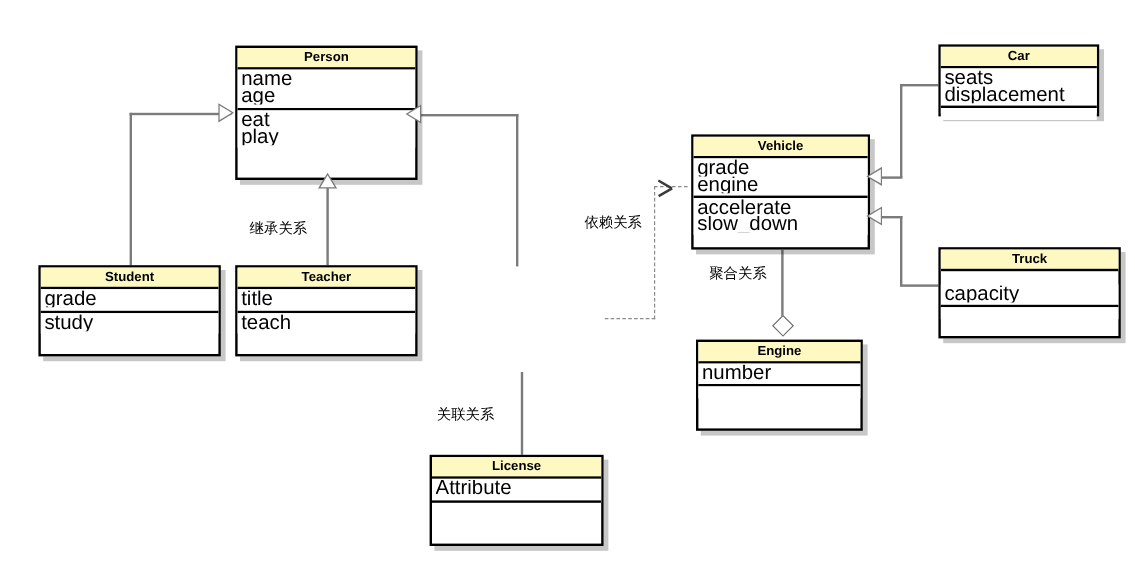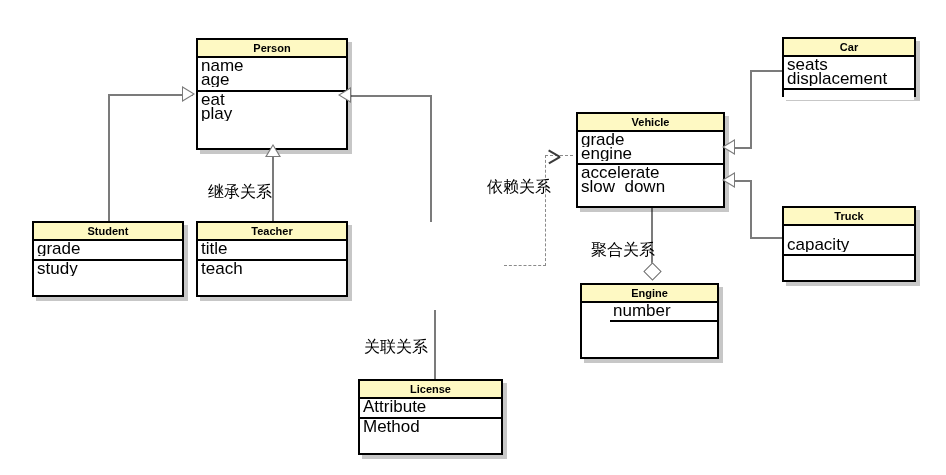--- a/index.html
+++ b/index.html
@@ -146,21 +146,21 @@
     height: 11px;
     background: #ffffff;
     border: 1.5px solid #6f6f6f;
     transform: rotate(45deg);
     z-index: 6;
   }
 
   
   .rel-label {
     position: absolute;
-    font-size: 16px;
+    font-size: 12px;
     color: #000;
     white-space: nowrap;
     font-family: "DejaVu Sans", sans-serif;
     z-index: 7;
   }
 </style>
 </head>
 <body>
 
 <div id="canvas">
@@ -230,23 +230,20 @@
       <div class="uml-line">teach</div>
     </div>
   </div>
 
 
   <div class="uml-class" style="left:358px; top:379px; width:145px; height:76px;">
     <div class="uml-title">License</div>
     <div class="uml-attrs" style="height:20px;">
       <div class="uml-line">Attribute</div>
     </div>
-    <div class="uml-ops">
-      <div class="uml-line">Method</div>
-    </div>
   </div>
 
   <div class="uml-class" style="left:576px; top:112px; width:149px; height:96px;">
     <div class="uml-title">Vehicle</div>
     <div class="uml-attrs" style="height:33px;">
       <div class="uml-line">grade</div>
       <div class="uml-line">engine</div>
     </div>
     <div class="uml-ops">
       <div class="uml-line">accelerate</div>
@@ -256,34 +253,34 @@
 
   <div class="uml-class" style="left:782px; top:37px; width:134px; height:60px;">
     <div class="uml-title">Car</div>
     <div class="uml-attrs" style="height:33px;">
       <div class="uml-line">seats</div>
       <div class="uml-line">displacement</div>
     </div>
     <div class="uml-ops empty-sec"></div>
   </div>
 
-  <div class="uml-class" style="left:782px; top:206px; width:134px; height:76px;">
+  <div class="uml-class" style="left:782px; top:206px; width:152px; height:76px;">
     <div class="uml-title">Truck</div>
     <div class="uml-attrs" style="height:19px;margin-top:11px;">
       <div class="uml-line">capacity</div>
     </div>
     <div class="uml-ops empty-sec"></div>
   </div>
 
   <div class="uml-class" style="left:580px; top:283px; width:139px; height:76px;">
     <div class="uml-title">Engine</div>
-    <div class="uml-attrs" style="height:19px;margin-left:28px;">
+    <div class="uml-attrs" style="height:19px;">
       <div class="uml-line">number</div>
     </div>
     <div class="uml-ops empty-sec"></div>
   </div>
 
   <div class="rel-label" style="left:208px; top:182px;">继承关系</div>
   <div class="rel-label" style="left:487px; top:177px;">依赖关系</div>
-  <div class="rel-label" style="left:591px; top:240px;">聚合关系</div>
+  <div class="rel-label" style="left:591px; top:220px;">聚合关系</div>
   <div class="rel-label" style="left:364px; top:337px;text-align:right;">关联关系</div>
 
 </div>
 
 </body></html>

